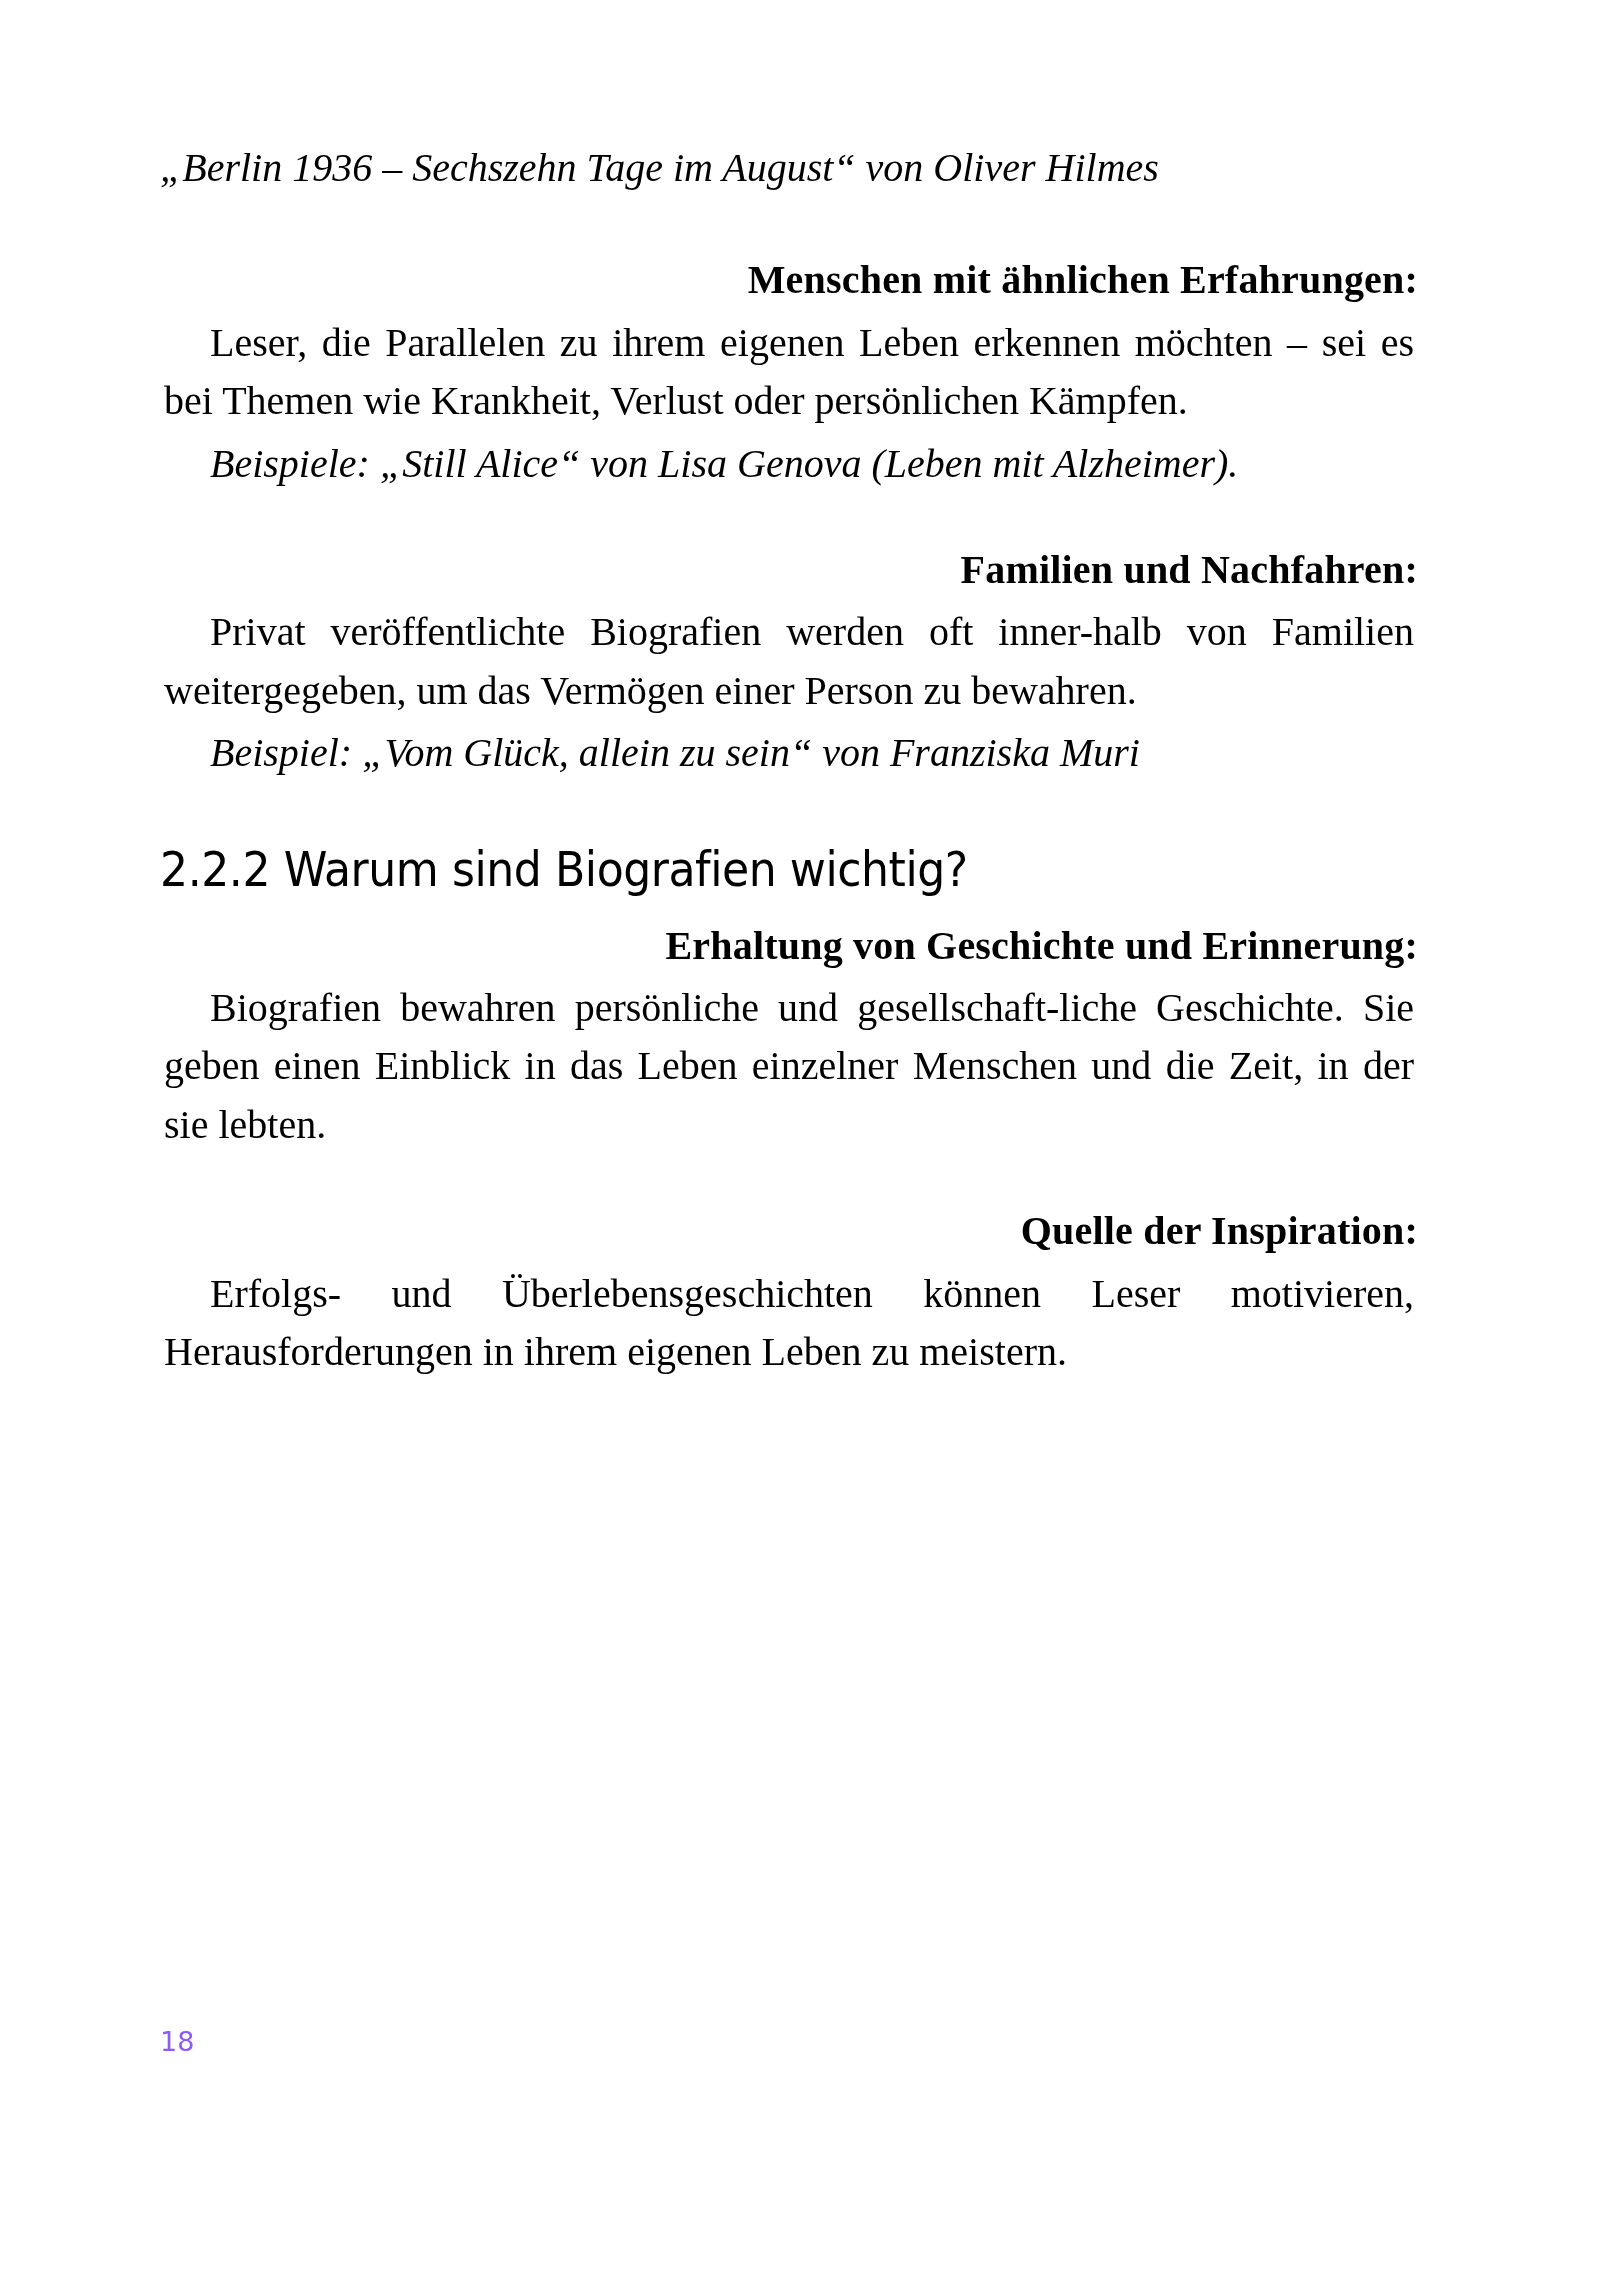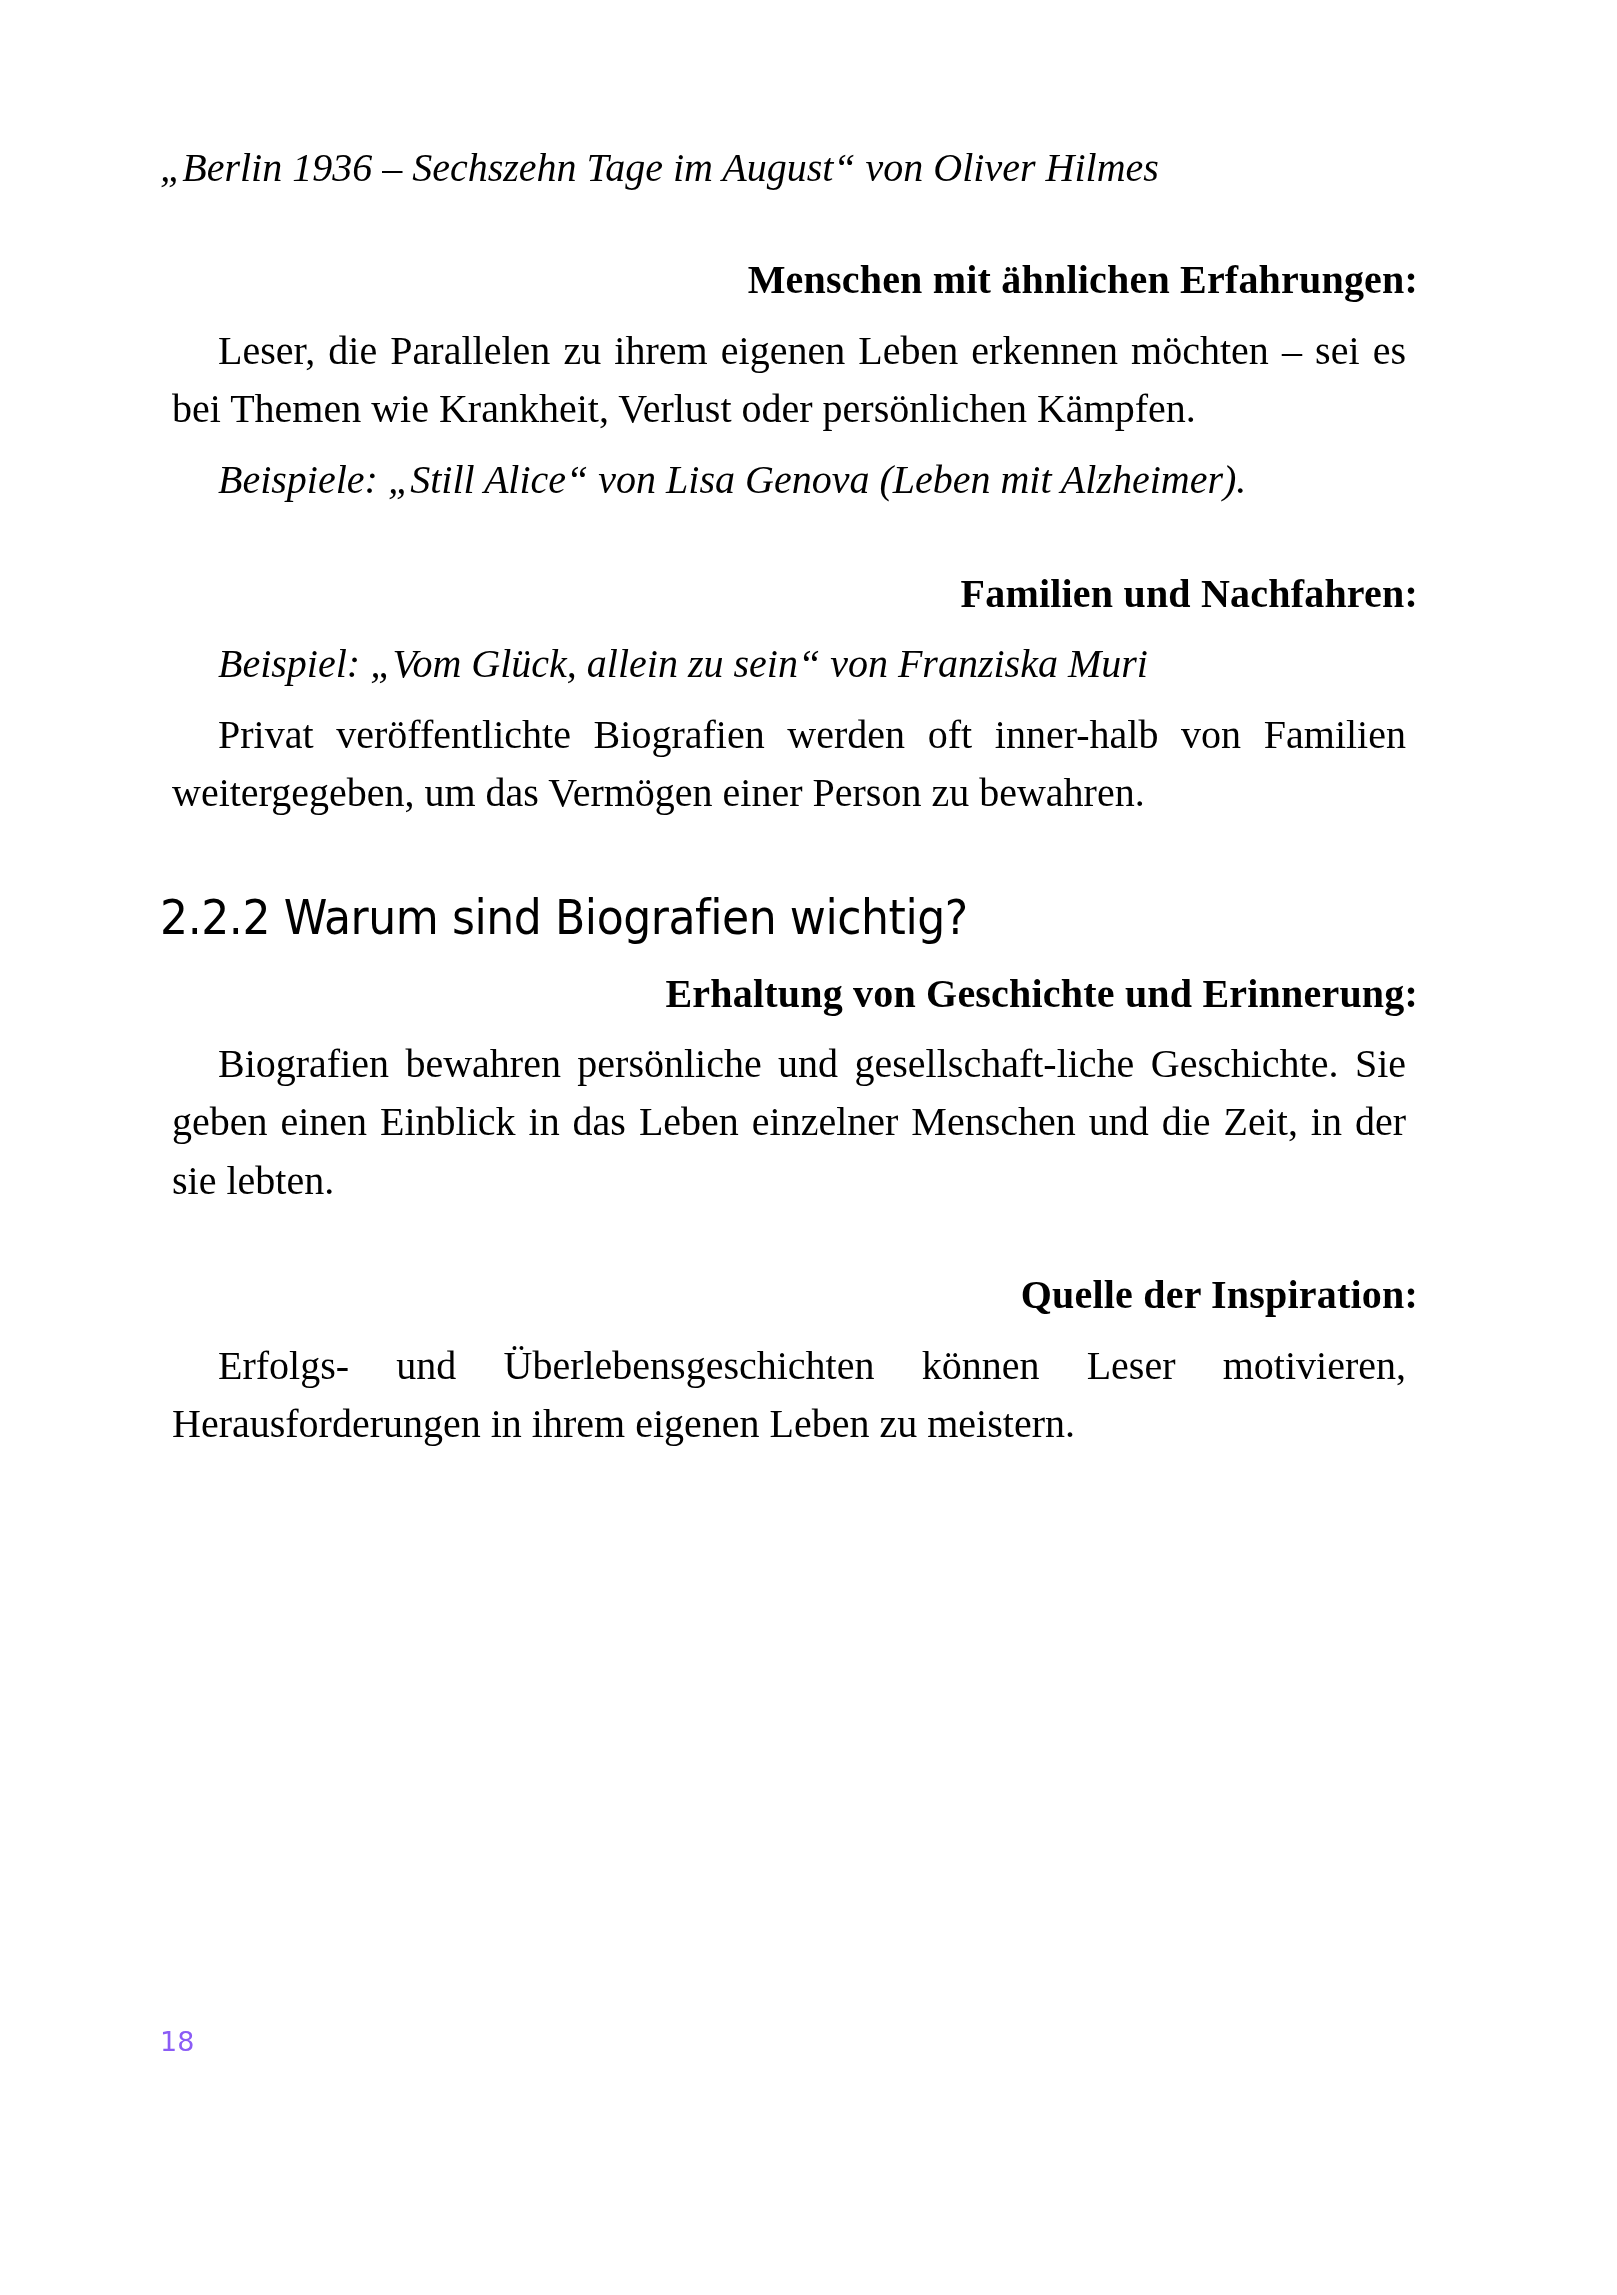--- a/index.html
+++ b/index.html
@@ -28,21 +28,21 @@
     width: 1258px;
     position: relative;
   }
 
   
   .para {
     font-size: 40px;
     line-height: 1.46;
     text-align: justify;
     text-justify: inter-word;
-    margin: 12px;
+    margin: 4px;
     hyphens: manual;
   }
   .italic {
     font-style: italic;
   }
   .indent {
     text-indent: 46px;
   }
   .bookref {
     font-style: italic;
@@ -94,22 +94,22 @@
 
     <div class="gap-xl"></div>
 
     <p class="heading-bold">Menschen mit ähnlichen Erfahrungen:</p>
     <p class="para indent">Leser, die Parallelen zu ihrem eigenen Leben erkennen möchten – sei es bei Themen wie Krankheit, Verlust oder persönlichen Kämpfen.</p>
     <p class="para italic indent">Beispiele: „Still Alice“ von Lisa Genova (Leben mit Alzheimer).</p>
 
     <div class="gap-l"></div>
 
     <p class="heading-bold">Familien und Nachfahren:</p>
+    <p class="para indent">Privat veröffentlichte Biografien werden oft inner-halb von Familien weitergegeben, um das Vermögen einer Person zu bewahren.</p>
     <p class="para italic indent">Beispiel: „Vom Glück, allein zu sein“ von Franziska Muri</p>
-    <p class="para indent">Privat veröffentlichte Biografien werden oft inner-halb von Familien weitergegeben, um das Vermögen einer Person zu bewahren.</p>
 
     <div class="gap-xl"></div>
 
     <h2 class="section-title">2.2.2 Warum sind Biografien wichtig?</h2>
 
     <div class="gap-s"></div>
 
     <p class="heading-bold">Erhaltung von Geschichte und Erinnerung:</p>
     <p class="para indent">Biografien bewahren persönliche und gesellschaft-liche Geschichte. Sie geben einen Einblick in das Leben einzelner Menschen und die Zeit, in der sie lebten.</p>
 

